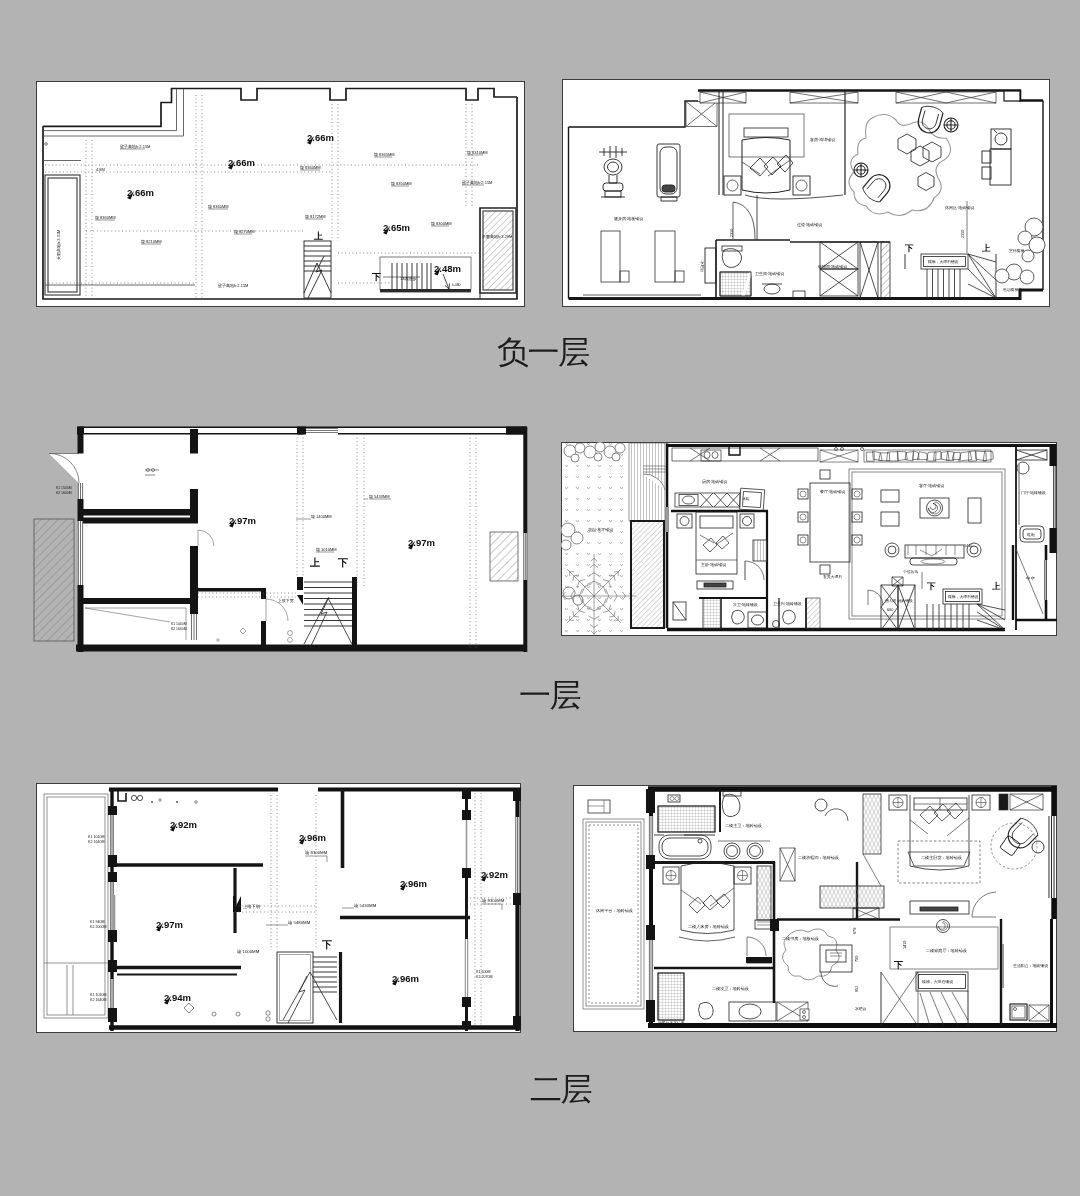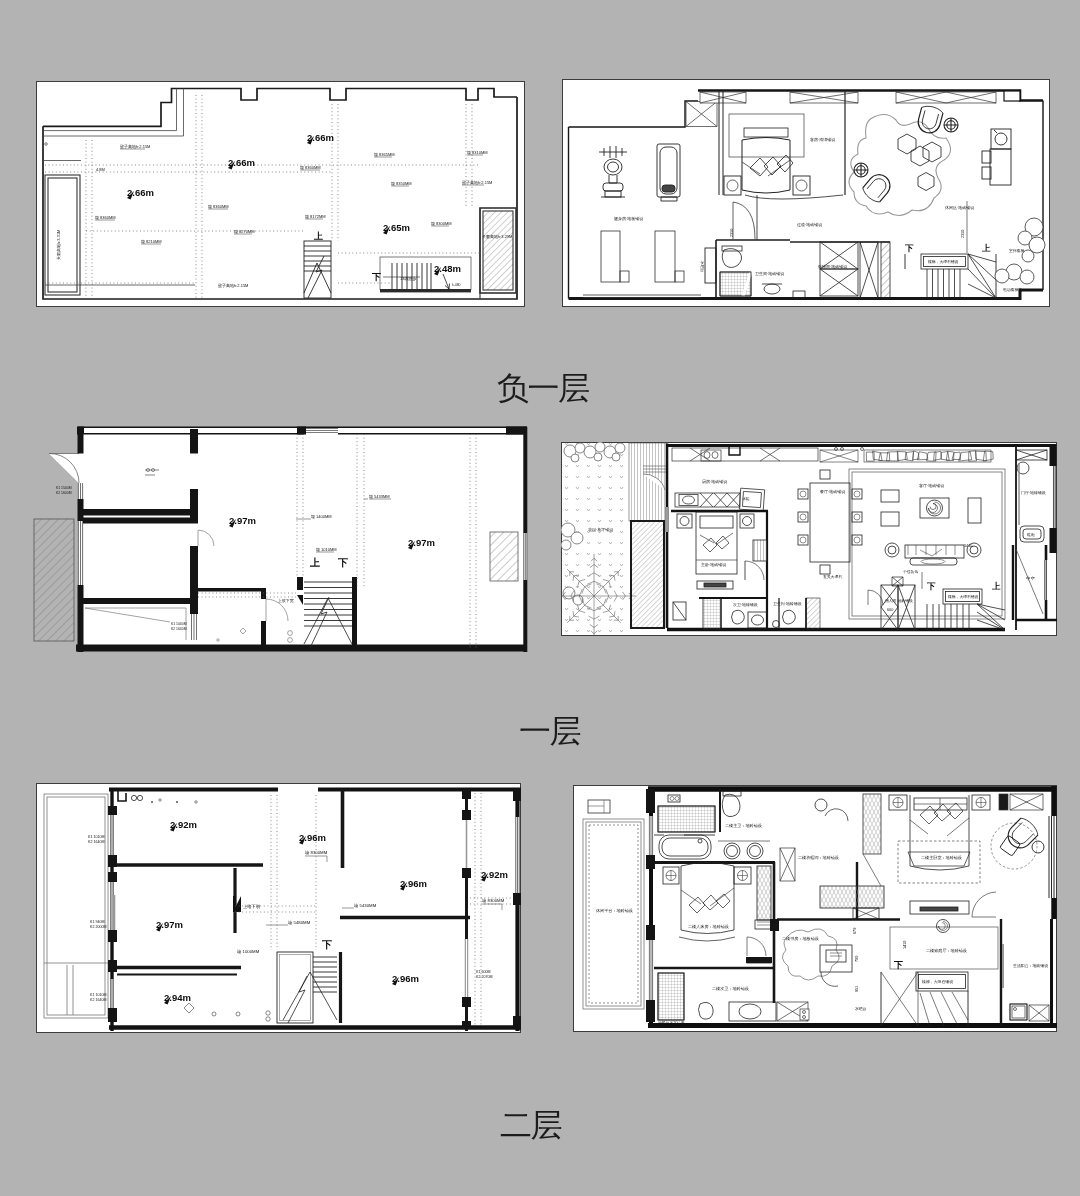--- a/index.html
+++ b/index.html
@@ -1,31 +1,31 @@
 <!DOCTYPE html>
 <html><head>
 <meta charset="utf-8">
 <style>
   html,body{margin:0;padding:0;}
   body{width:1080px;height:1196px;background:#b3b3b3;position:relative;overflow:hidden;
        font-family:"Liberation Sans",sans-serif;}
   .panel{position:absolute;background:#ffffff;border:1px solid #3c3c3c;box-sizing:border-box;}
   svg{position:absolute;}
-  .rowlabel{position:absolute;color:#1c1c1c;font-size:32px;letter-spacing:-1.5px;font-family:"Liberation Sans",sans-serif;margin-top:36px;}
+  .rowlabel{position:absolute;color:#1c1c1c;font-size:32px;letter-spacing:-1.5px;font-family:"Liberation Sans",sans-serif;}
 </style>
 </head>
 <body>
 <div class="panel" style="left:36px;top:81px;width:489px;height:226px;"></div>
 <div class="panel" style="left:562px;top:79px;width:488px;height:228px;"></div>
 <div class="panel" style="left:561px;top:442px;width:496px;height:194px;"></div>
 <div class="panel" style="left:36px;top:783px;width:485px;height:250px;"></div>
 <div class="panel" style="left:573px;top:785px;width:484px;height:247px;"></div>
 <div class="rowlabel" style="left:497px;top:331px;">负一层</div>
 <div class="rowlabel" style="left:519px;top:674px;">一层</div>
-<div class="rowlabel" style="left:500px;top:1068px;">二层</div>
+<div class="rowlabel" style="left:530px;top:1068px;">二层</div>
 
 <svg id="p1" style="left:36px;top:81px;" width="489" height="226" viewBox="36 81 489 226">
 <defs>
 <pattern id="h1" width="4.5" height="4.5" patternTransform="rotate(45)" patternUnits="userSpaceOnUse">
 <line x1="0" y1="0" x2="0" y2="4.5" stroke="#888" stroke-width="0.8"></line>
 </pattern>
 </defs>
 <g stroke="#1b1b1b" stroke-width="1.7" fill="none">
 <path d="M43,126.3 H161 V102.5 H171.5 V88.5 H241 V100 H257 V88.5 H330 V100 H346 V88.5 H466 V100 H478 V88.5 H494 V97 H517"></path>
 <path d="M43,126.3 V299 H517 V97"></path>

